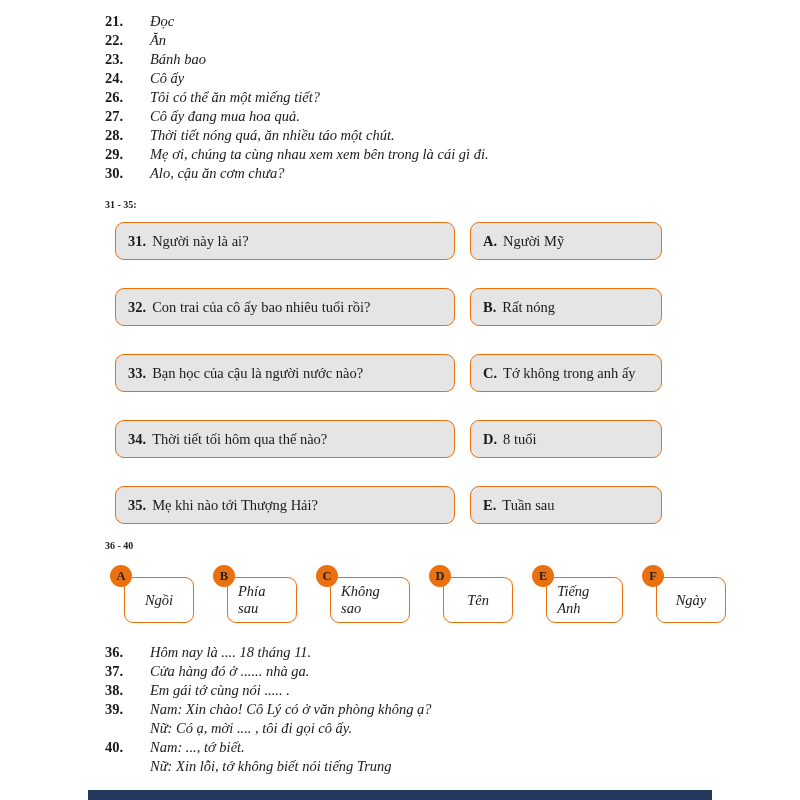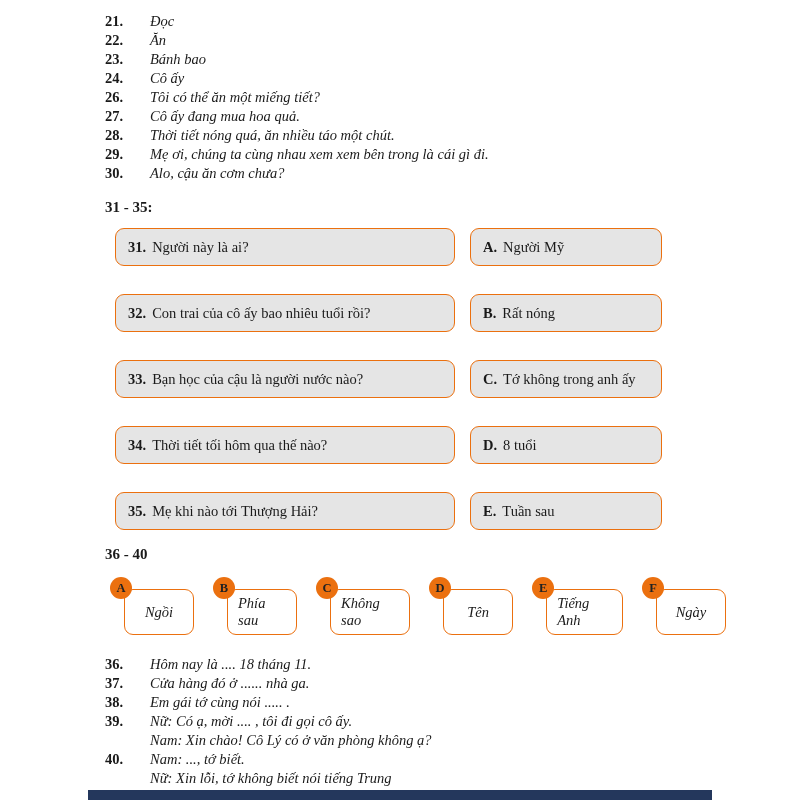--- a/index.html
+++ b/index.html
@@ -19,21 +19,21 @@
   
   .items-block{margin-left:105px;padding-top:12px;}
   .item-row{display:flex;font-size:14.5px;line-height:19px;}
   .item-row .num{font-weight:bold;font-style:normal;width:45px;flex:0 0 45px;}
   .item-row .txt{font-style:italic;}
   .lines .txt{line-height:19px;}
 
   
   .section-header{
     margin-left:105px;margin-top:16px;
-    font-weight:bold;font-size:15px;
+    font-weight:bold;font-size:10px;
   }
 
   
   .match-block{margin-left:115px;margin-top:12px;}
   .match-row{display:flex;gap:15px;margin-bottom:28px;}
   .match-row:last-child{margin-bottom:0;}
   .obox{
     border:1.5px solid var(--accent);
     border-radius:9px;
     height:38px;
@@ -230,22 +230,22 @@
     </div>
     <div class="item-row">
       <span class="num">38.</span>
       <div class="lines">
         <div class="txt">Em gái tớ cùng nói ..... .</div>
       </div>
     </div>
     <div class="item-row">
       <span class="num">39.</span>
       <div class="lines">
+        <div class="txt">Nam: Xin chào! Cô Lý có ở văn phòng không ạ?</div>
         <div class="txt">Nữ: Có ạ, mời .... , tôi đi gọi cô ấy.</div>
-        <div class="txt">Nam: Xin chào! Cô Lý có ở văn phòng không ạ?</div>
       </div>
     </div>
     <div class="item-row">
       <span class="num">40.</span>
       <div class="lines">
         <div class="txt">Nam: ..., tớ biết.</div>
         <div class="txt">Nữ: Xin lỗi, tớ không biết nói tiếng Trung</div>
       </div>
     </div>
   </div>

